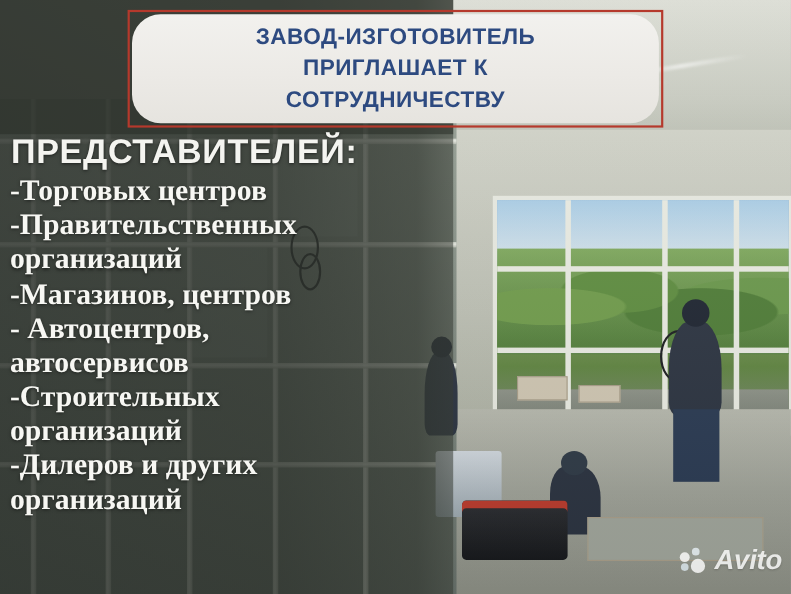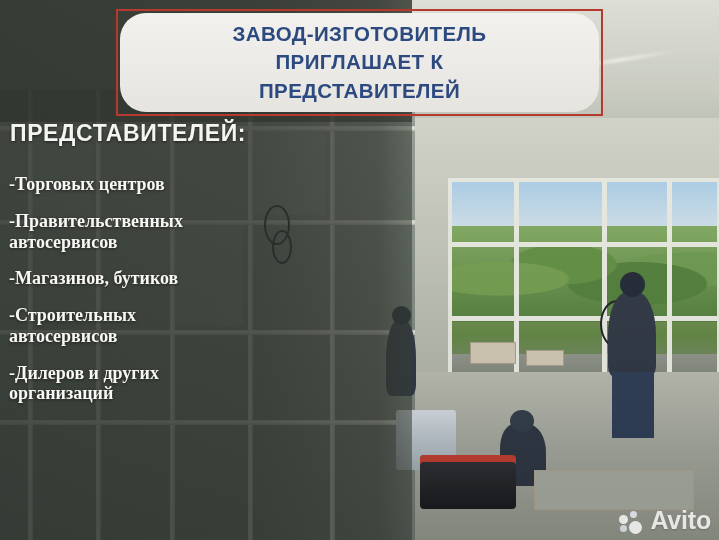--- a/index.html
+++ b/index.html
@@ -125,45 +125,45 @@
     line-height:1.37;
     letter-spacing:.4px;
     text-align:center;
     white-space:pre-line;
   }
 
   
   .heading{
     position:absolute; left:10px; top:120px;
     font-family:"Liberation Sans", sans-serif;
-    font-weight:bold; font-size:23px; letter-spacing:.6px;
+    font-weight:bold; font-size:31px; letter-spacing:.6px;
     color:#f4f4f0;
     text-shadow:0 1px 3px rgba(0,0,0,.55);
   }
 
   
   .list{
     position:absolute; left:9px; top:158px; width:400px;
   }
   .list-item{
     font-family:"Liberation Serif", serif;
     font-weight:bold;
-    font-size:18px;
+    font-size:27px;
     line-height:1.155;
     color:#f7f7f3;
     text-shadow:0 1px 3px rgba(0,0,0,.5);
     white-space:pre-line;
-    margin-top:16px;
   }
 
   
   .avito{
-    position:absolute; right:8px; bottom:5px;
-    display:flex; align-items:flex-end; gap:5px;
+    position:absolute; right:8px; bottom:16px;
+    display:flex; align-items:center; gap:5px;
     opacity:.80;
+    font-style:italic;
   }
   .avito-mark{ position:relative; width:26px; height:24px; }
   .avito-mark i{ position:absolute; border-radius:50%; display:block; }
   .avito-word{
     font-family:"Liberation Sans", sans-serif;
     font-weight:bold; font-size:25px; color:#ffffff;
     letter-spacing:-.2px;
     text-shadow:0 1px 2px rgba(0,0,0,.25);
   }
 </style>
@@ -232,32 +232,34 @@
   </div>
 
   <div class="scrim"></div>
   <div class="scrim-top"></div>
 
 
   <div class="banner-frame"></div>
   <div class="banner">
     <div class="banner-text">ЗАВОД-ИЗГОТОВИТЕЛЬ
 ПРИГЛАШАЕТ К
-ПРЕДСТАВИТЕЛЕЙ</div>
+СОТРУДНИЧЕСТВУ</div>
   </div>
 
   <div class="heading">ПРЕДСТАВИТЕЛЕЙ:</div>
 
   <div class="list">
     <div class="list-item">-Торговых центров</div>
     <div class="list-item">-Правительственных
+организаций</div>
+    <div class="list-item">-Магазинов, центров</div>
+    <div class="list-item">- Автоцентров,
 автосервисов</div>
-    <div class="list-item">-Магазинов, бутиков</div>
     <div class="list-item">-Строительных
-автосервисов</div>
+организаций</div>
     <div class="list-item">-Дилеров и других
 организаций</div>
   </div>
 
   <div class="avito">
     <span class="avito-mark">
       <i style="left:0;top:4px;width:9px;height:9px;background:#ffffff"></i>
       <i style="left:11px;top:0;width:7px;height:7px;background:#e8f0f5"></i>
       <i style="left:10px;top:10px;width:13px;height:13px;background:#ffffff"></i>
       <i style="left:1px;top:14px;width:7px;height:7px;background:#dce8ef"></i>

